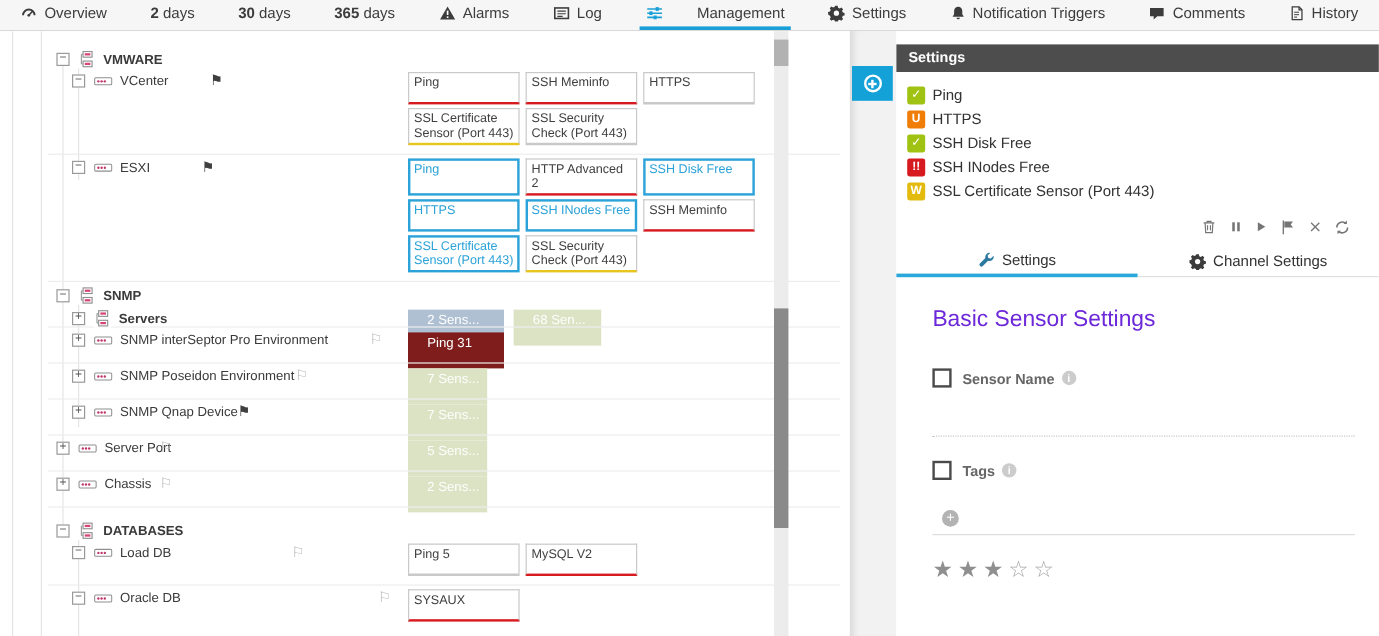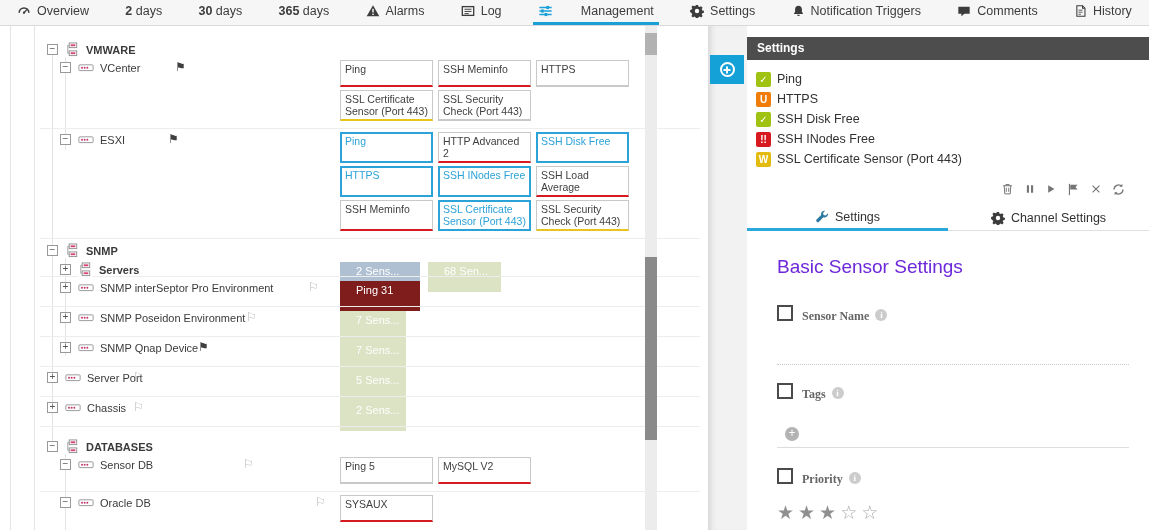--- a/index.html
+++ b/index.html
@@ -84,21 +84,21 @@
   .plist-item .lbl { font-size:12.5px; color:#323232; }
   .ptoolbar { display:flex; justify-content:flex-end; gap:11px; padding-right:24px; margin-top:12px;
     height:16px; align-items:center; color:#757575; }
   .ptool { cursor:pointer; display:flex; align-items:center; }
   .ptabs { display:flex; margin-top:9px; }
   .ptab { flex:1; display:flex; align-items:center; justify-content:center; gap:6px; height:25px;
     border-bottom:1px solid #e0e0e0; font-size:12.5px; color:#323232; cursor:pointer; }
   .ptab.active { border-bottom:3px solid #2aa8dc; }
   .psection { padding:25px 20px 0 30px; }
   .ptitle { color:#6d28d9; font-size:19px; font-weight:400; margin:0 0 27px 0; }
-  .frow { display:flex; align-items:flex-start; gap:9px;font-family:Liberation Serif, serif; }
+  .frow { display:flex; align-items:flex-end; gap:9px; }
   .cbx { width:16px; height:16px; border:2px solid #4a4a4a; background:#fff; flex:none; cursor:pointer; }
   .flabel { font-size:12px; font-weight:700; color:#666; padding-top:4px; }
   .finfo { display:inline-flex; width:12px; height:12px; border-radius:50%; background:#ccc; color:#fff;
     font-size:9px; font-weight:700; align-items:center; justify-content:center; margin-left:6px;
     vertical-align:2px; cursor:pointer; }
   .dotsep { border-top:1px dotted #c9c9c9; margin:40px 0 18px 0; }
   .tagplus { width:14px; height:14px; border-radius:50%; background:#b3b3b3; color:#fff; font-size:12px;
     line-height:13px; text-align:center; margin:25px 0 6px 8px; cursor:pointer; }
   .tagline { border-bottom:1px solid #ddd; margin-bottom:20px; cursor:text; }
   .stars { margin-top:16px; font-size:19px; letter-spacing:4px; line-height:20px; }
@@ -253,21 +253,20 @@
           </span>
           <span class="tname">ESXI</span>
           <span class="tflag solid" style="left:168px">⚑</span>
         </div>
         <div class="sensors">
           <div class="sb selected">Ping</div>
           <div class="sb down">HTTP Advanced 2</div>
           <div class="sb selected">SSH Disk Free</div>
           <div class="sb selected">HTTPS</div>
           <div class="sb selected">SSH INodes Free</div>
-          <div class="sb down">SSH Load Average</div>
           <div class="sb down">SSH Meminfo</div>
           <div class="sb selected">SSL Certificate Sensor (Port 443)</div>
           <div class="sb warning">SSL Security Check (Port 443)</div>
         </div>
       </div>
       <div class="trow group lvl1">
         <div class="tlabel">
           <span class="expander">−</span>
           <span class="ic tico">
             <svg width="15" height="15" viewBox="0 0 16 16">
@@ -409,21 +408,21 @@
         <div class="tlabel">
           <span class="expander">−</span>
           <span class="ic tico">
             <svg width="16" height="13" viewBox="0 0 18 13">
               <rect x="1" y="3.5" width="16" height="6.5" rx="1" fill="#fff" stroke="#8f8f8f"></rect>
               <circle cx="4.5" cy="6.8" r="1.1" fill="#c2356b"></circle>
               <circle cx="7.5" cy="6.8" r="1.1" fill="#c2356b"></circle>
               <circle cx="10.5" cy="6.8" r="1.1" fill="#c2356b"></circle>
             </svg>
           </span>
-          <span class="tname">Sensor DB</span>
+          <span class="tname">Load DB</span>
           <span class="tflag outline" style="left:243px">⚐</span>
         </div>
         <div class="sensors">
           <div class="sb">Ping 5</div>
           <div class="sb down">MySQL V2</div>
         </div>
       </div>
       <div class="trow device lvl2">
         <div class="tlabel">
           <span class="expander">−</span>
@@ -543,19 +542,15 @@
 
     <div class="dotsep"></div>
 
     <div class="frow">
       <span class="cbx"></span>
       <span class="flabel"><span>Tags</span><span class="finfo">i</span></span>
     </div>
     <div class="tagplus">+</div>
     <div class="tagline"></div>
 
-    <div class="frow">
-      <span class="cbx"></span>
-      <span class="flabel"><span>Priority</span><span class="finfo">i</span></span>
-    </div>
     <div class="stars" id="stars"><span class="star-f">★</span><span class="star-f">★</span><span class="star-f">★</span><span class="star-e">☆</span><span class="star-e">☆</span></div>
   </div>
 </aside>
 
 </body></html>

